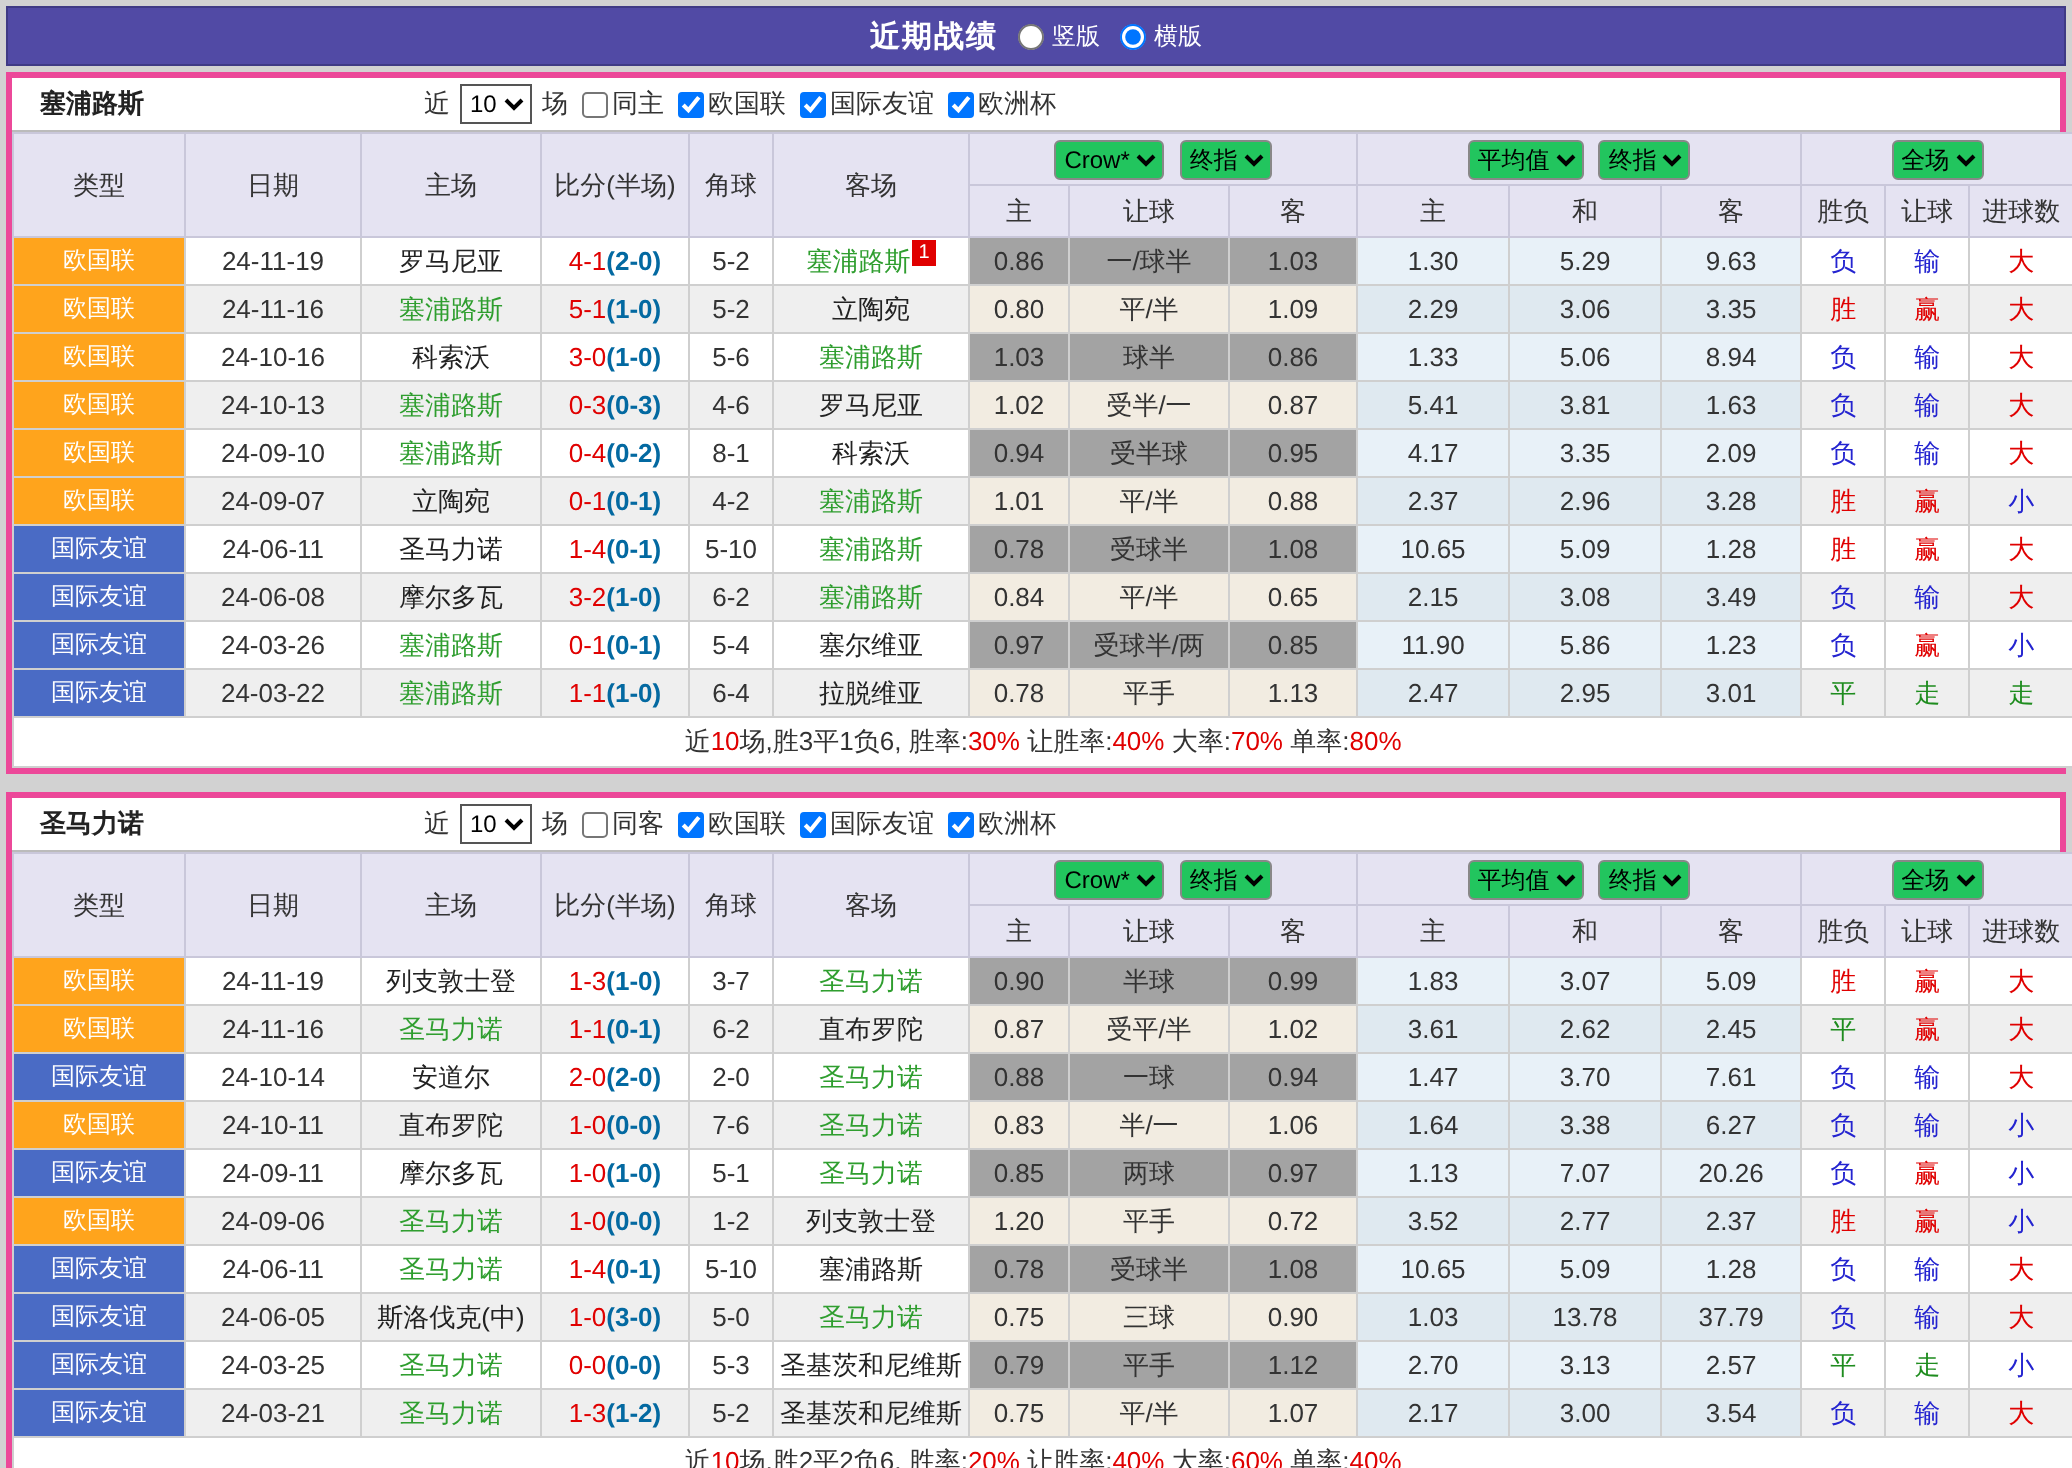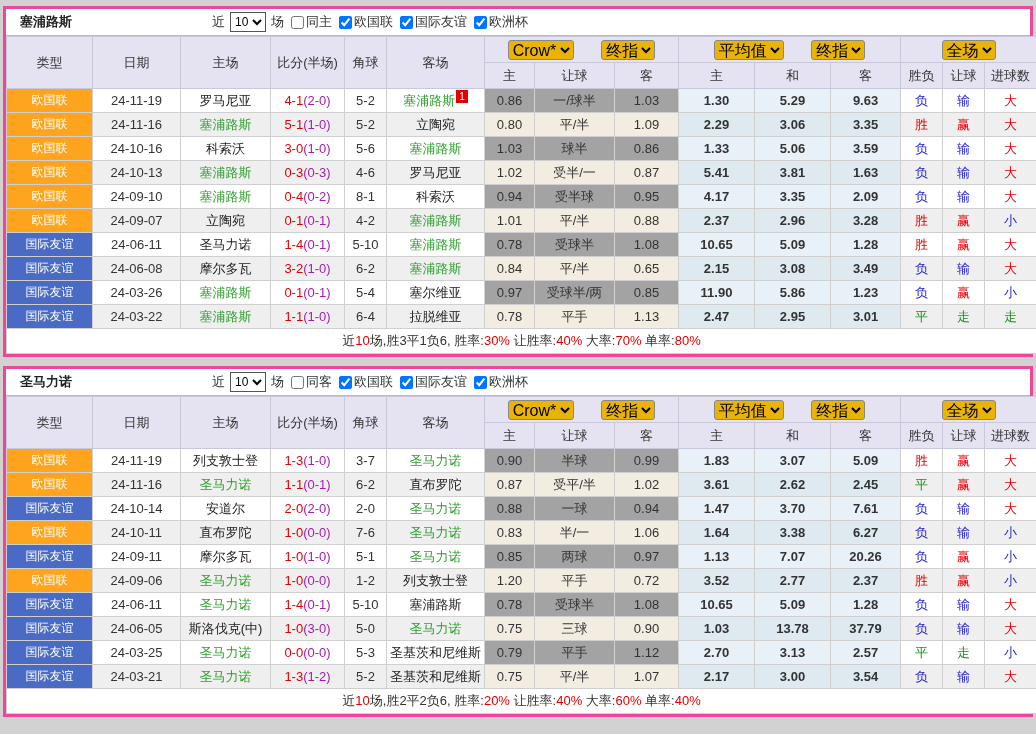--- a/index.html
+++ b/index.html
@@ -37,56 +37,67 @@
   .cb input { width:13px; height:13px; margin:0 1px 0 0; }
   .filters-spacer { width:320px; }
 
   
   table.results { border-collapse:collapse; width:100%; table-layout:fixed; }
   th, td { border:1px solid #cfcfcf; text-align:center; overflow:hidden; white-space:nowrap; }
   thead th {
     background:#e5e3f2; font-weight:normal; color:#333;
     height:26px; font-size:13px; border-color:#c9c7da;
   }
-  thead th.grp select { font-size:16px; height:20px; border:1px solid #888; border-radius:3px; background:#eab308; margin:0 12px; }
+  thead th.grp select { font-size:12px; height:20px; border:1px solid #888; border-radius:3px; background:#22c55e; margin:0 2px; }
   tbody td { height:24px; font-size:13px; background:#fff; }
   tbody tr:nth-child(even) td { background:#efefef; }
 
   td.type { color:#fff; font-size:12px; }
   td.type.lg-orange { background:#ffa41c !important; }
   td.type.lg-blue   { background:#4a6bc5 !important; }
 
   td.team { color:#222; }
   td.team.hl, td.team .hl { color:#2f9e2f; }
   td.score .ft { color:#e00000; }
-  td.score .ht { color:#a21caf; }
+  td.score .ht { color:#0369a1;font-weight:bold; }
   .badge1 {
     display:inline-block; background:#e00000; color:#fff;
     font-size:10px; line-height:13px; padding:0 3px; margin-left:1px;
     vertical-align:top; position:relative; top:-2px;
   }
 
   tbody td.cream { background:#a3a3a3; }
   tbody tr:nth-child(even) td.cream { background:#f2ece1; }
-  tbody td.avgb { background:#e8f1f8;font-weight:bold; }
+  tbody td.avgb { background:#e8f1f8; }
   tbody tr:nth-child(even) td.avgb { background:#dfe9f0; }
 
   td.res.r { color:#e00000; }
   td.res.b { color:#2424d0; }
   td.res.g { color:#1e8c1e; }
 
   tfoot td.summary { height:25px; background:#fff; font-size:13px; }
   .sum-d { color:#333; }
   .sum-r { color:#e00000; }
 </style>
 </head>
 <body>
 
 <div class="page">
 
+  <div class="titlebar">
+    <span class="title">近期战绩</span>
+    <label class="radio-opt">
+      <input type="radio" name="layout" style="">
+      <span>竖版</span>
+    </label>
+    <label class="radio-opt">
+      <input type="radio" name="layout" checked="" style="">
+      <span>横版</span>
+    </label>
+  </div>
 
   <div id="sections">
   <div class="section">
     <div class="section-head">
       <span class="team-name">塞浦路斯</span>
       <span class="filters">
         <span>近</span>
         <select><option>10</option></select>
         <span>场</span>
         <label class="cb">
@@ -199,21 +210,21 @@
               <td class="date">24-10-16</td>
               <td class="team">科索沃</td>
               <td class="score"><span class="ft">3-0</span><span class="ht">(1-0)</span></td>
               <td class="corner">5-6</td>
               <td class="team"><span class="hl">塞浦路斯</span></td>
               <td class="cream">1.03</td>
               <td class="cream">球半</td>
               <td class="cream">0.86</td>
               <td class="avgb">1.33</td>
               <td class="avgb">5.06</td>
-              <td class="avgb">3.59</td>
+              <td class="avgb">8.94</td>
               <td class="res b">负</td>
               <td class="res b">输</td>
               <td class="res r">大</td>
             </tr>
             <tr>
               <td class="type lg-orange">欧国联</td>
               <td class="date">24-10-13</td>
               <td class="team hl">塞浦路斯</td>
               <td class="score"><span class="ft">0-3</span><span class="ht">(0-3)</span></td>
               <td class="corner">4-6</td>

